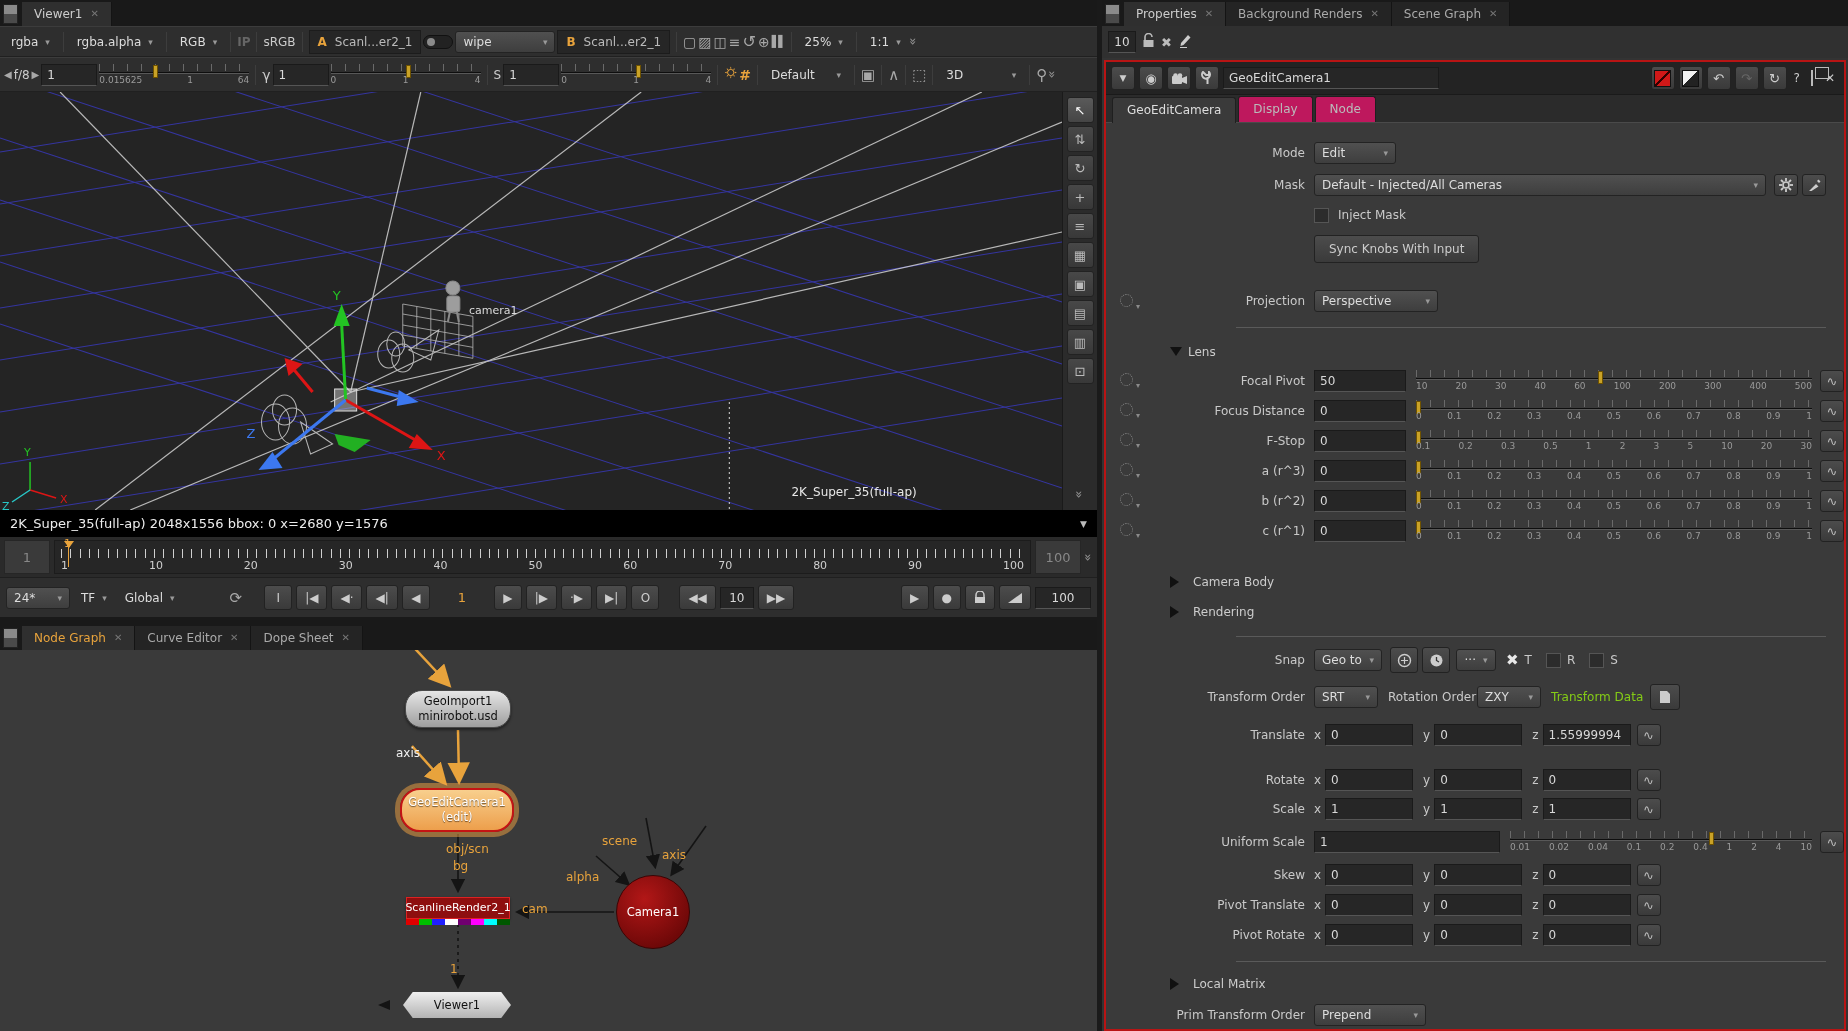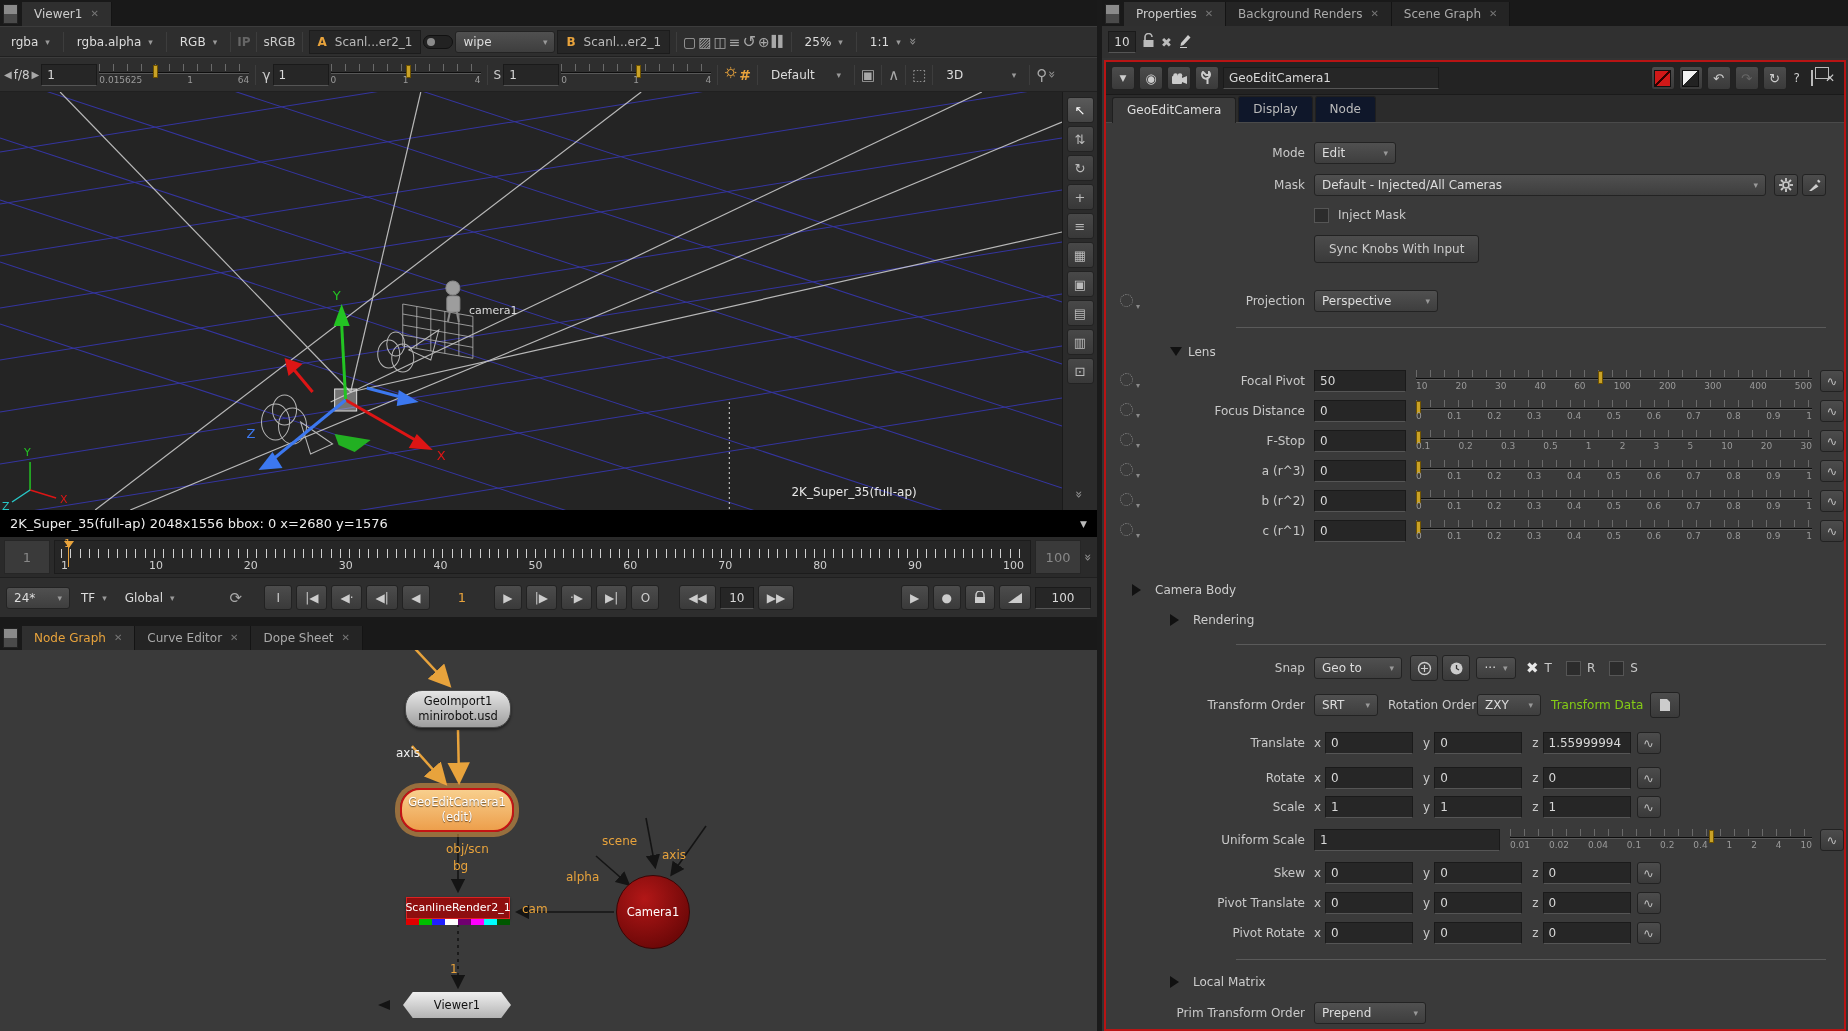--- a/index.html
+++ b/index.html
@@ -103,21 +103,21 @@
   #np-header { height:33px; background:#232323; display:flex; align-items:center; gap:4px; padding:0 5px; border-bottom:1px solid #1a1a1a; }
   #np-title { flex:1; max-width:468px; }
   .hbtn { width:24px; height:24px; display:flex; align-items:center; justify-content:center;
     background:linear-gradient(#4c4c4c,#3a3a3a); border:1px solid #222; border-radius:3px; color:#ccc; font-size:13px; }
   .swatch { width:17px; height:17px; border:1px solid #111; }
   .sw-red { background:linear-gradient(135deg,#d01818 0 45%,#300 45% 55%,#d01818 55%); }
   .sw-bw { background:linear-gradient(135deg,#f2f2f2 0 48%,#222 48%); }
   .win-icon { width:12px; height:10px; border:1px solid #bbb; position:relative; }
   .win-icon::after { content:""; position:absolute; left:3px; top:-4px; width:12px; height:10px; border:1px solid #bbb; background:#232323; }
   #np-tabs { display:flex; align-items:flex-end; height:28px; background:#2b2b2b; padding:0 6px; border-bottom:1px solid #4a4a4a; }
-  .np-tab { padding:5px 14px 6px; color:#bbb; background:#0f172a; border:1px solid #1f1f1f; border-bottom:none; margin-right:2px; border-radius:3px 3px 0 0; }
+  .np-tab { padding:5px 14px 6px; color:#bbb; background:#be185d; border:1px solid #1f1f1f; border-bottom:none; margin-right:2px; border-radius:3px 3px 0 0; }
   .np-tab.active { background:#3a3a3a; color:#ddd; position:relative; top:1px; }
   #np-body { position:relative; height:calc(100% - 61px); overflow:hidden; padding-top:2px; }
   .prow { position:relative; display:flex; align-items:center; padding-left:38px; height:24px; margin-top:8px; }
   .plabel { width:170px; text-align:right; padding-right:9px; color:#c9c9c9; flex:none; white-space:nowrap; }
   .anim { position:absolute; left:14px; top:5px; width:13px; height:13px; border:1px dotted #8a8a8a; border-radius:50%; }
   .anim::after { content:"▾"; position:absolute; right:-8px; bottom:-5px; font-size:8px; color:#8a8a8a; }
   .tri-r { width:0; height:0; border:6px solid transparent; border-left:9px solid #111; margin-right:8px; flex:none; }
   .tri-d { width:0; height:0; border:6px solid transparent; border-top:9px solid #111; margin:4px 6px 0 0; flex:none; }
   .hline { height:1px; background:#5a5a5a; margin:14px 18px 0 130px; }
   .lens-in { width:92px; }
@@ -786,33 +786,33 @@
               <span>0.6</span>
               <span>0.7</span>
               <span>0.8</span>
               <span>0.9</span>
               <span>1</span>
             </div>
         </div>
         <span class="curve-btn"></span>
       </div>
 
-      <div class="prow" style="height:20px;margin-top:36px;padding-left:26px">
+      <div class="prow" style="height:20px;margin-top:28px;padding-left:64px">
         <span class="tri-r"></span>
         <span class="sec-title">Camera Body</span>
       </div>
       <div class="prow" style="height:20px;margin-top:10px;padding-left:64px">
         <span class="tri-r"></span>
         <span class="sec-title">Rendering</span>
       </div>
       <div class="hline"></div>
 
       <div class="prow" style="margin-top:10px;height:26px">
         <span class="plabel">Snap</span>
-        <span class="dd" style="width:88px">
+        <span class="dd" style="width:68px">
             <span style="flex:1">Geo to</span>
           </span>
         <span class="curve-btn" style="margin-left:8px;width:28px;height:26px" data-no-after="">
           <svg width="15" height="15" viewBox="0 0 15 15">
               <circle cx="7.5" cy="7.5" r="6" fill="none" stroke="#ccc" stroke-width="1.4"></circle>
               <path d="M4 7.5 L11 7.5 M7.5 4 L7.5 11" stroke="#ccc" stroke-width="1.2"></path>
             </svg>
         </span>
         <span class="curve-btn" style="margin-left:4px;width:28px;height:26px" data-no-after="">
           <svg width="15" height="15" viewBox="0 0 15 15">
@@ -851,21 +851,21 @@
       <div class="prow" style="margin-top:12px">
         <span class="plabel">Translate</span>
         <span class="axis-l first">x</span>
         <input class="tfield vec-in" readonly="" value="0" style="">
         <span class="axis-l">y</span>
         <input class="tfield vec-in" readonly="" value="0" style="">
         <span class="axis-l">z</span>
         <input class="tfield vec-in" readonly="" value="1.55999994" style="">
         <span class="curve-btn" style="margin-left:6px"></span>
       </div>
-      <div class="prow" style="margin-top:11px">
+      <div class="prow" style="margin-top:21px">
         <span class="plabel">Rotate</span>
         <span class="axis-l first">x</span>
         <input class="tfield vec-in" readonly="" value="0" style="">
         <span class="axis-l">y</span>
         <input class="tfield vec-in" readonly="" value="0" style="">
         <span class="axis-l">z</span>
         <input class="tfield vec-in" readonly="" value="0" style="">
         <span class="curve-btn" style="margin-left:6px"></span>
       </div>
       <div class="prow" style="margin-top:5px">

